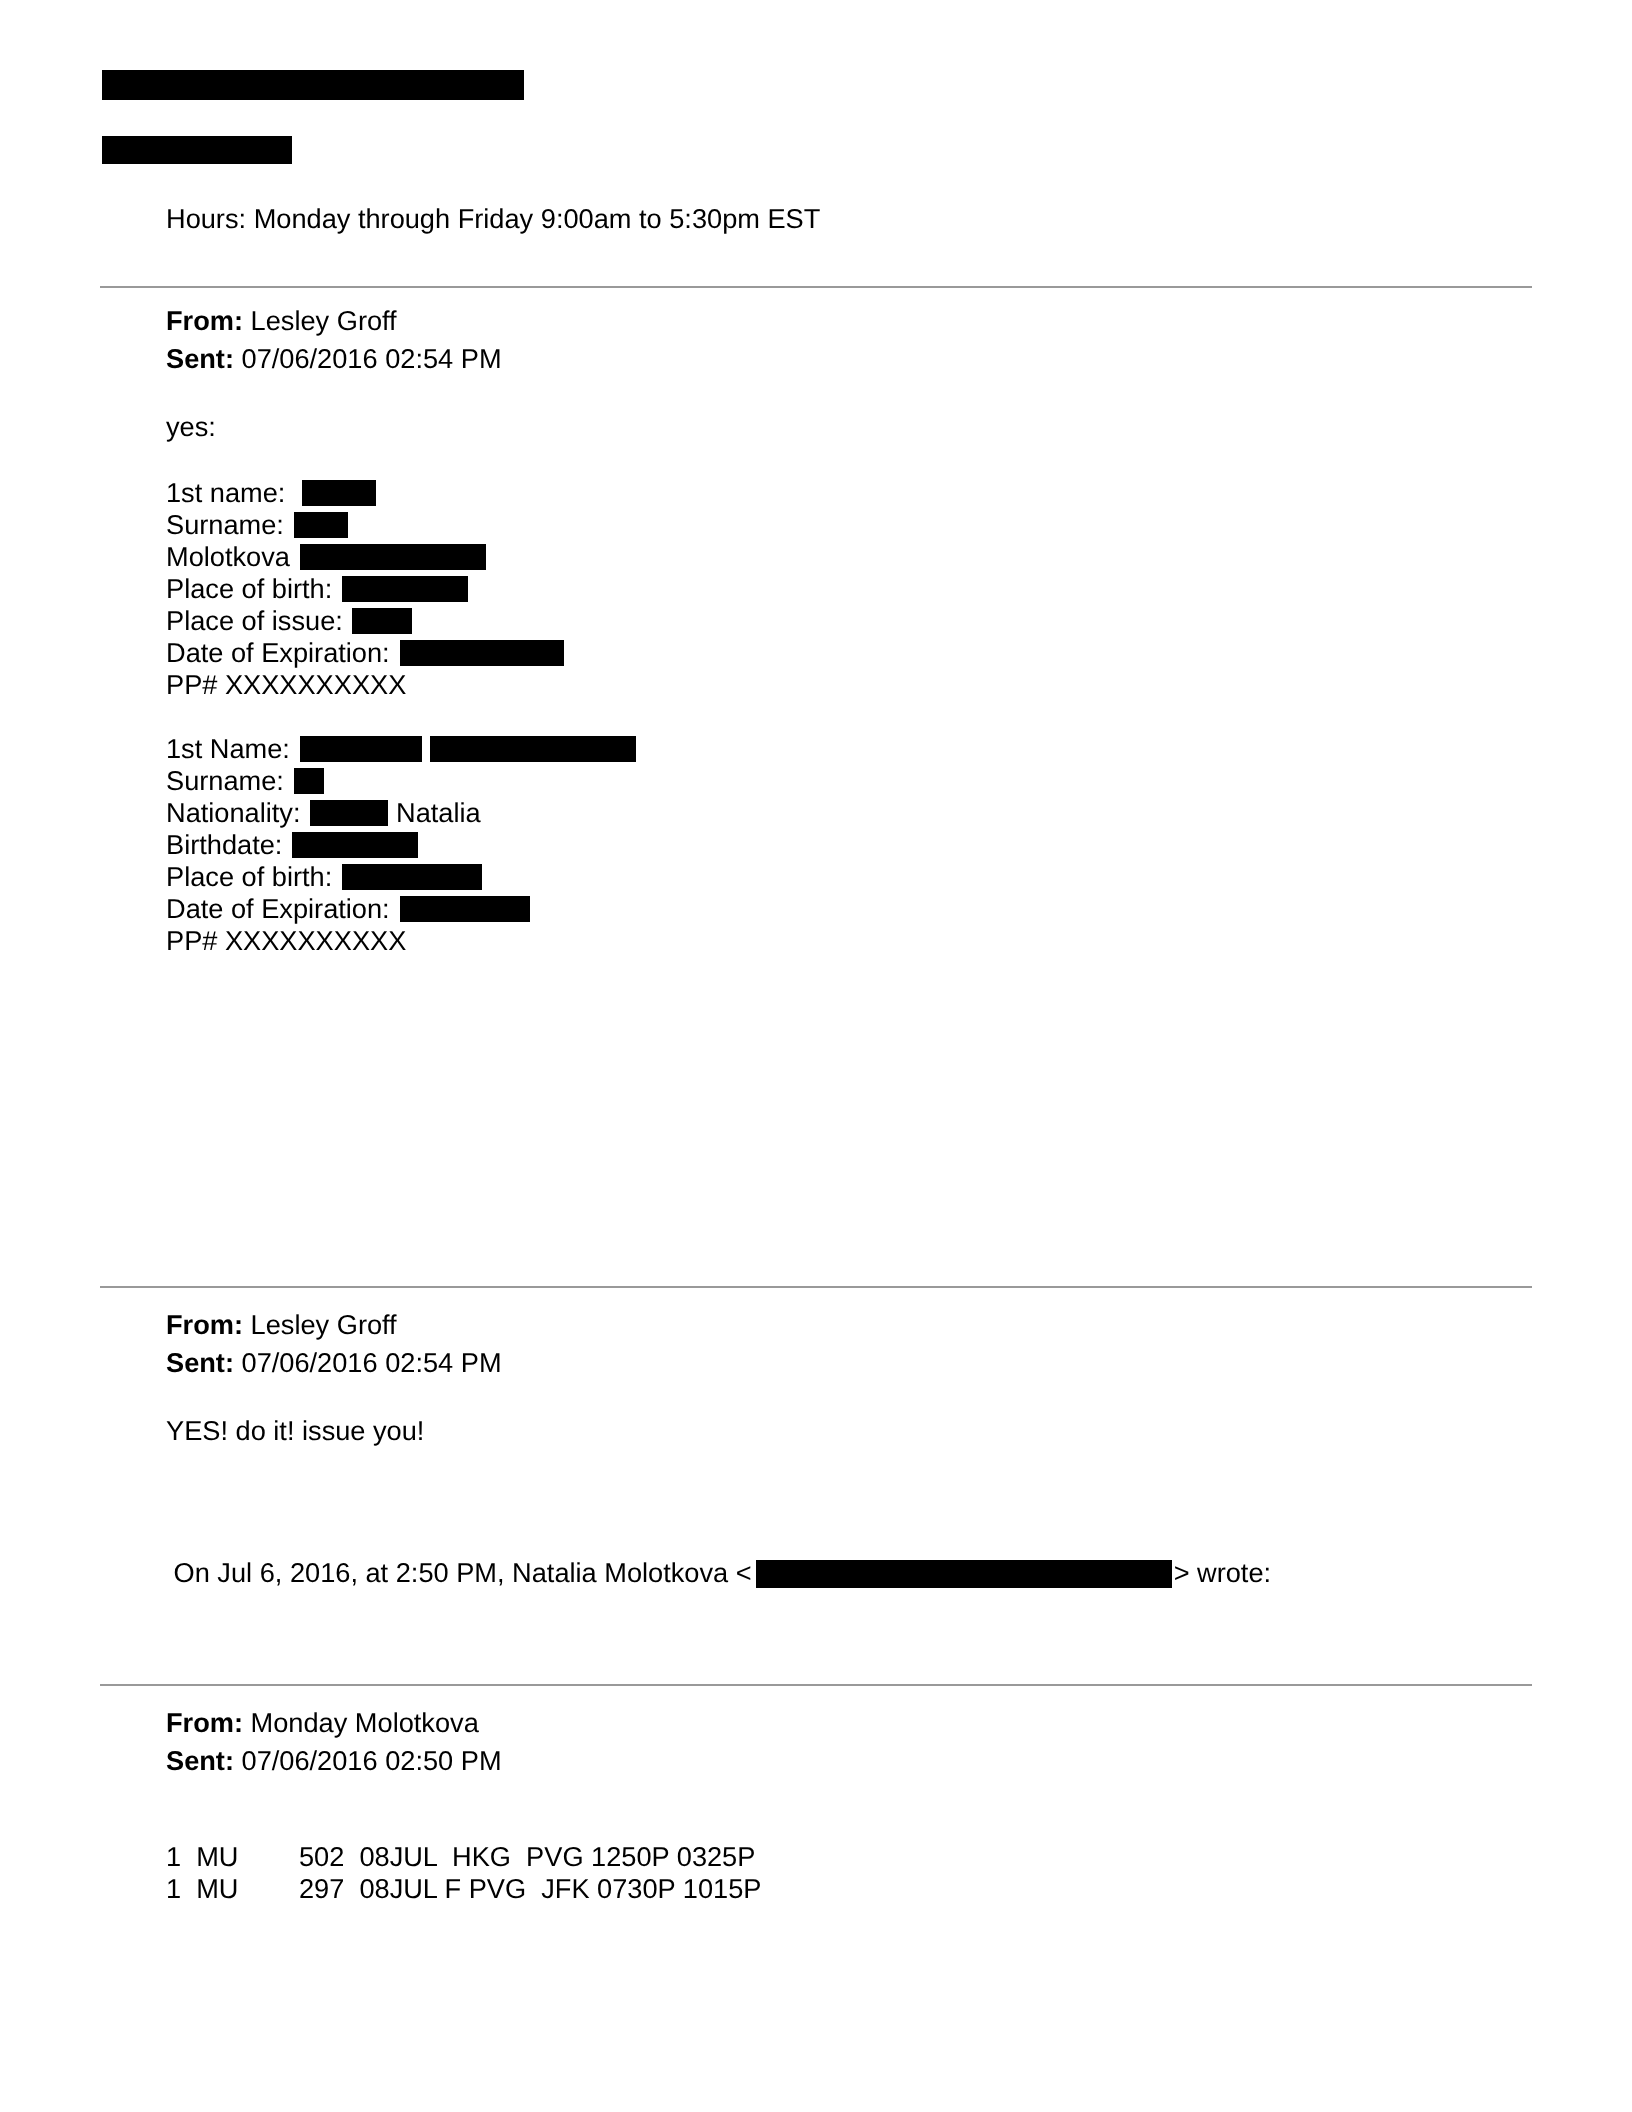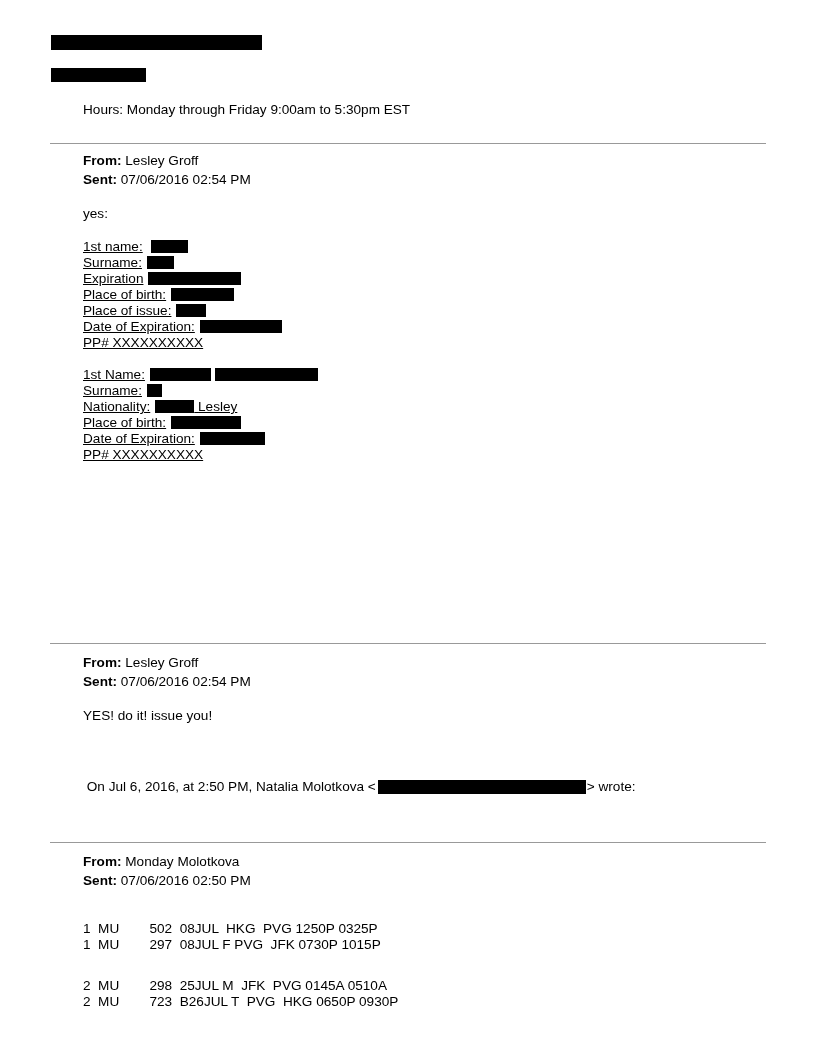--- a/index.html
+++ b/index.html
@@ -24,21 +24,21 @@
   }
   .rule {
     position: absolute;
     left: 50px;
     width: 716px;
     height: 0;
     border-top: 1px solid #999999;
   }
   .hdr { line-height: 19px; }
   .hdr b { font-weight: bold; }
-  .pblock .pl { height: 16px; line-height: 16px; white-space: pre; text-decoration: underline; }
+  .pblock .pl { height: 16px; line-height: 16px; white-space: pre; }
   .quote { white-space: pre; line-height: 17px; }
   .quote .redact { height: 14px; vertical-align: -3px; margin-left: 2px; margin-right: 1px; }
   .flights .fl { height: 16px; line-height: 16px; white-space: pre; }
   .body-line { line-height: 16px; }
 </style>
 </head>
 <body>
 
 <div class="page">
 
@@ -52,31 +52,32 @@
   <div class="abs hdr" style="top:151px">
     <div><b>From:</b> <span>Lesley Groff</span></div>
     <div><b>Sent:</b> <span>07/06/2016 02:54 PM</span></div>
   </div>
 
   <div class="abs body-line" style="top:206px">yes:</div>
 
   <div class="abs pblock" style="top:239px">
     <div class="pl"><span>1st name:</span><span class="redact" style="width:37px; margin-left:8px"></span></div>
     <div class="pl"><span>Surname:</span><span class="redact" style="width:27px"></span></div>
-    <div class="pl"><span>Expiration</span><span class="redact" style="width:93px"></span></div>
+    <div class="pl"><span>Molotkova</span><span class="redact" style="width:93px"></span></div>
     <div class="pl"><span>Place of birth:</span><span class="redact" style="width:63px"></span></div>
     <div class="pl"><span>Place of issue:</span><span class="redact" style="width:30px"></span></div>
     <div class="pl"><span>Date of Expiration:</span><span class="redact" style="width:82px"></span></div>
     <div class="pl">PP# XXXXXXXXXX</div>
   </div>
 
   <div class="abs pblock" style="top:367px">
     <div class="pl"><span>1st Name:</span><span class="redact" style="width:61px"></span><span class="redact" style="width:103px; margin-left:4px"></span></div>
     <div class="pl"><span>Surname:</span><span class="redact" style="width:15px"></span></div>
-    <div class="pl"><span>Nationality:</span><span class="redact" style="width:39px"></span> <span>Lesley</span></div>
+    <div class="pl"><span>Nationality:</span><span class="redact" style="width:39px"></span> <span>Natalia</span></div>
+    <div class="pl"><span>Birthdate:</span><span class="redact" style="width:63px"></span></div>
     <div class="pl"><span>Place of birth:</span><span class="redact" style="width:70px"></span></div>
     <div class="pl"><span>Date of Expiration:</span><span class="redact" style="width:65px"></span></div>
     <div class="pl">PP# XXXXXXXXXX</div>
   </div>
 
 
   <div class="rule" style="top:643px"></div>
 
   <div class="abs hdr" style="top:653px">
     <div><b>From:</b> <span>Lesley Groff</span></div>
@@ -92,18 +93,14 @@
   <div class="abs hdr" style="top:852px">
     <div><b>From:</b> <span>Monday Molotkova</span></div>
     <div><b>Sent:</b> <span>07/06/2016 02:50 PM</span></div>
   </div>
 
   <div class="abs flights" style="top:921px">
     <div class="fl">1  MU        502  08JUL  HKG  PVG 1250P 0325P</div>
     <div class="fl">1  MU        297  08JUL F PVG  JFK 0730P 1015P</div>
   </div>
 
-  <div class="abs flights" style="top:978px">
-    <div class="fl">2  MU        298  25JUL M  JFK  PVG 0145A 0510A</div>
-    <div class="fl">2  MU        723  B26JUL T  PVG  HKG 0650P 0930P</div>
-  </div>
 
 </div>
 
 </body></html>

